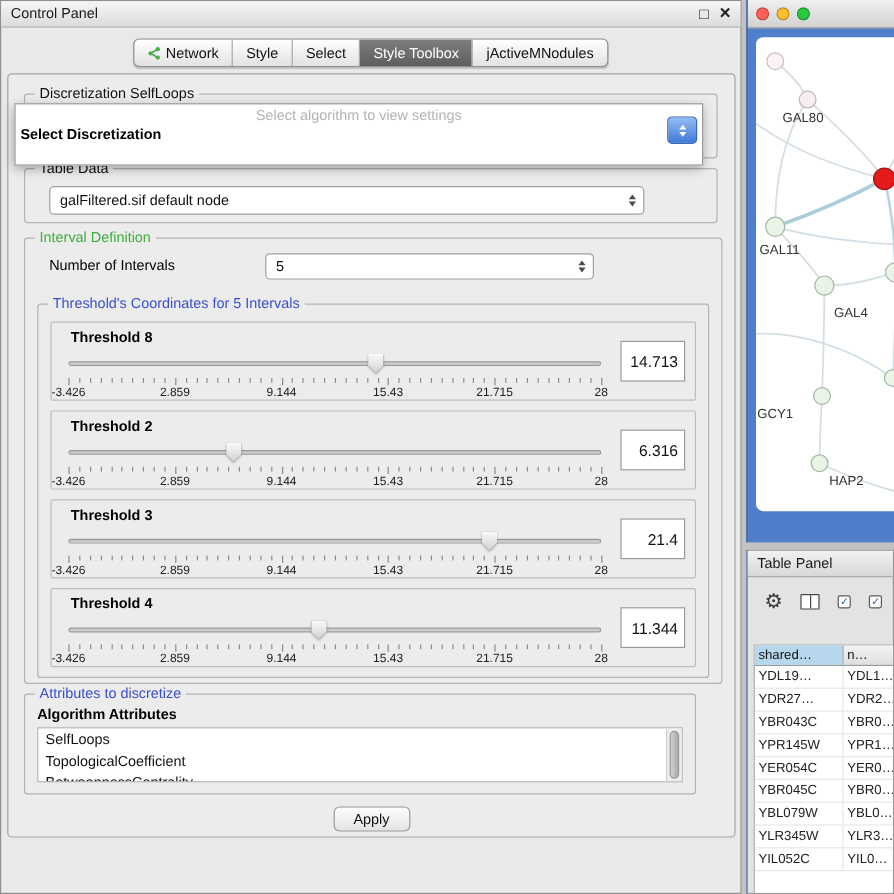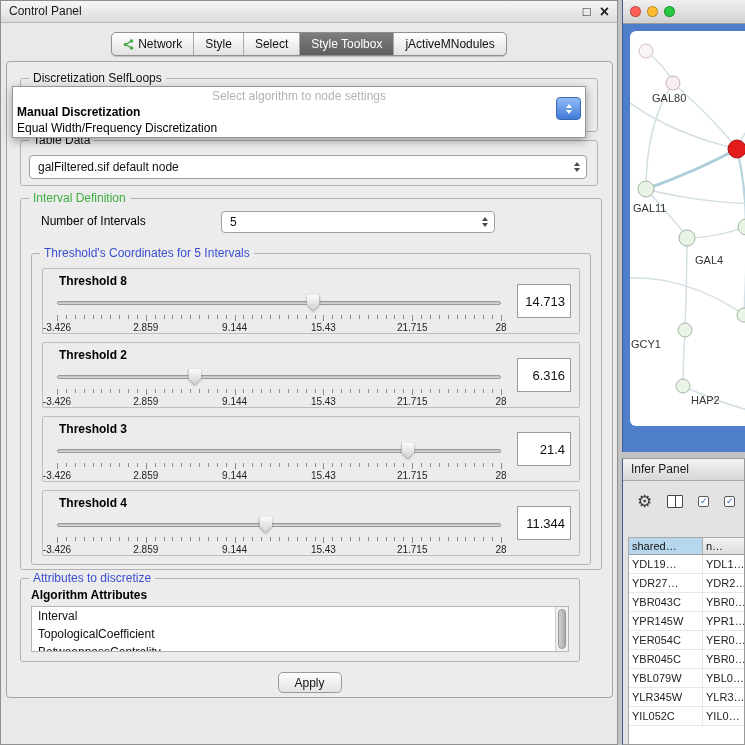--- a/index.html
+++ b/index.html
@@ -55,21 +55,21 @@
   .tri-down-w { width:0;height:0;border-left:3.5px solid transparent;border-right:3.5px solid transparent;border-top:4px solid #fff; }
 
   .td-group { left:13px; top:78px; width:578px; height:46px; }
   .combo { position:absolute; background:#fff; border:1px solid #a0a0a0; border-radius:4px;
     font-size:12px; color:#111; }
   .combo-text { position:absolute; left:8px; top:50%; transform:translateY(-50%); white-space:nowrap; }
   .stepper { position:absolute; right:6px; top:50%; transform:translateY(-50%);
     display:flex; flex-direction:column; gap:2px; }
   .tri-up { width:0;height:0;border-left:3.5px solid transparent;border-right:3.5px solid transparent;border-bottom:4px solid #4a4a4a; }
   .tri-down { width:0;height:0;border-left:3.5px solid transparent;border-right:3.5px solid transparent;border-top:4px solid #4a4a4a; }
-  .td-combo { left:8px; top:14px; width:558px; height:24px; }
+  .td-combo { left:20px; top:14px; width:496px; height:24px; }
 
   .iv-group { left:13px; top:136px; width:582px; height:372px; }
   .noi-label { position:absolute; left:20px; top:15px; font-size:12px; font-weight:normal; }
   .noi-combo { left:200px; top:12px; width:274px; height:22px; }
 
   .th-group { left:10px; top:54px; width:560px; height:312px; }
   .threshold-panel { position:absolute; left:10px; width:538px; height:66px;
     border:1px solid #bdbdbd; border-radius:2px; background:#ececec; }
   .th-label { position:absolute; left:16px; top:5px; font-weight:bold; font-size:12px; }
   .slider { position:absolute; left:14px; top:24px; width:444px; height:40px; }
@@ -174,24 +174,23 @@
       </div>
   </div>
 
   <div class="content-panel">
 
     <div class="groupbox algo-group">
       <span class="group-label">Discretization SelfLoops</span>
     </div>
 
     <div class="popup">
-      <div class="popup-placeholder">Select algorithm to node settings</div>
+      <div class="popup-placeholder">Select algorithm to view settings</div>
       <div id="popup-options">
-          <div class="popup-option bold">Manual Discretization</div>
-          <div class="popup-option">Equal Width/Frequency Discretization</div>
+          <div class="popup-option bold">Select Discretization</div>
         </div>
       <div class="popup-cap">
         <span class="tri-up-w"></span>
         <span class="tri-down-w"></span>
       </div>
     </div>
 
     <div class="groupbox td-group">
       <span class="group-label">Table Data</span>
       <div class="combo td-combo">
@@ -492,21 +491,21 @@
             <input class="th-value" readonly="" value="11.344" style="">
           </div>
         </div>
     </div>
 
     <div class="groupbox attr-group">
       <span class="group-label blue">Attributes to discretize</span>
       <div class="attr-title">Algorithm Attributes</div>
       <div class="attr-list">
         <div id="attr-items">
-            <div class="attr-item">Interval</div>
+            <div class="attr-item">SelfLoops</div>
             <div class="attr-item">TopologicalCoefficient</div>
             <div class="attr-item">BetweennessCentrality</div>
           </div>
         <div class="attr-scrollbar">
           <div class="attr-thumb"></div>
         </div>
       </div>
     </div>
 
     <div class="apply-btn">Apply</div>
@@ -552,21 +551,21 @@
         <text x="3" y="181" font-size="11" fill="#333">GAL11</text>
         <text x="65" y="233" font-size="11" fill="#333">GAL4</text>
         <text x="1" y="317" font-size="11" fill="#333">GCY1</text>
         <text x="61" y="373" font-size="11" fill="#333">HAP2</text>
       </svg>
     </div>
 </div>
 
 <div class="tp-window">
   <div class="tp-titlebar">
-    <span>Infer Panel</span>
+    <span>Table Panel</span>
   </div>
   <div class="tp-toolbar">
     <span class="tp-gear">⚙</span>
     <span class="tp-cols"></span>
     <span class="tp-check">
       <span class="chk">✓</span>
     </span>
     <span class="tp-check">
       <span class="chk">✓</span>
     </span>

